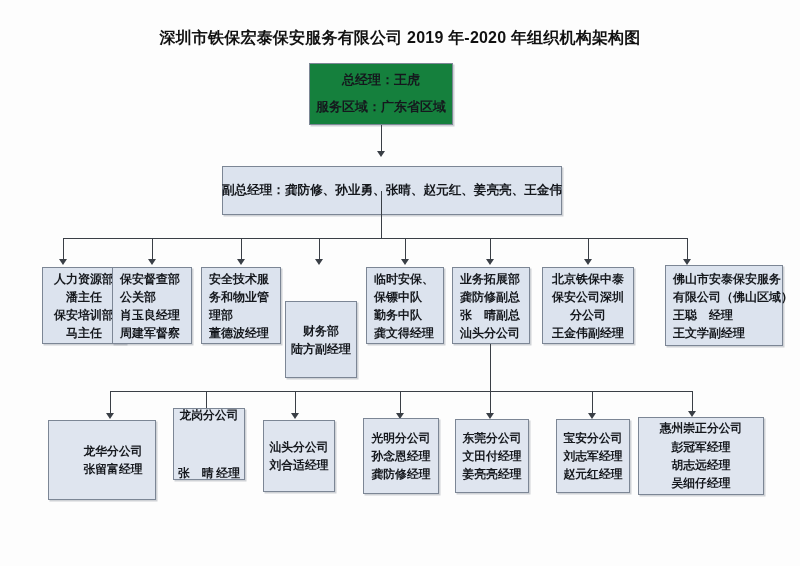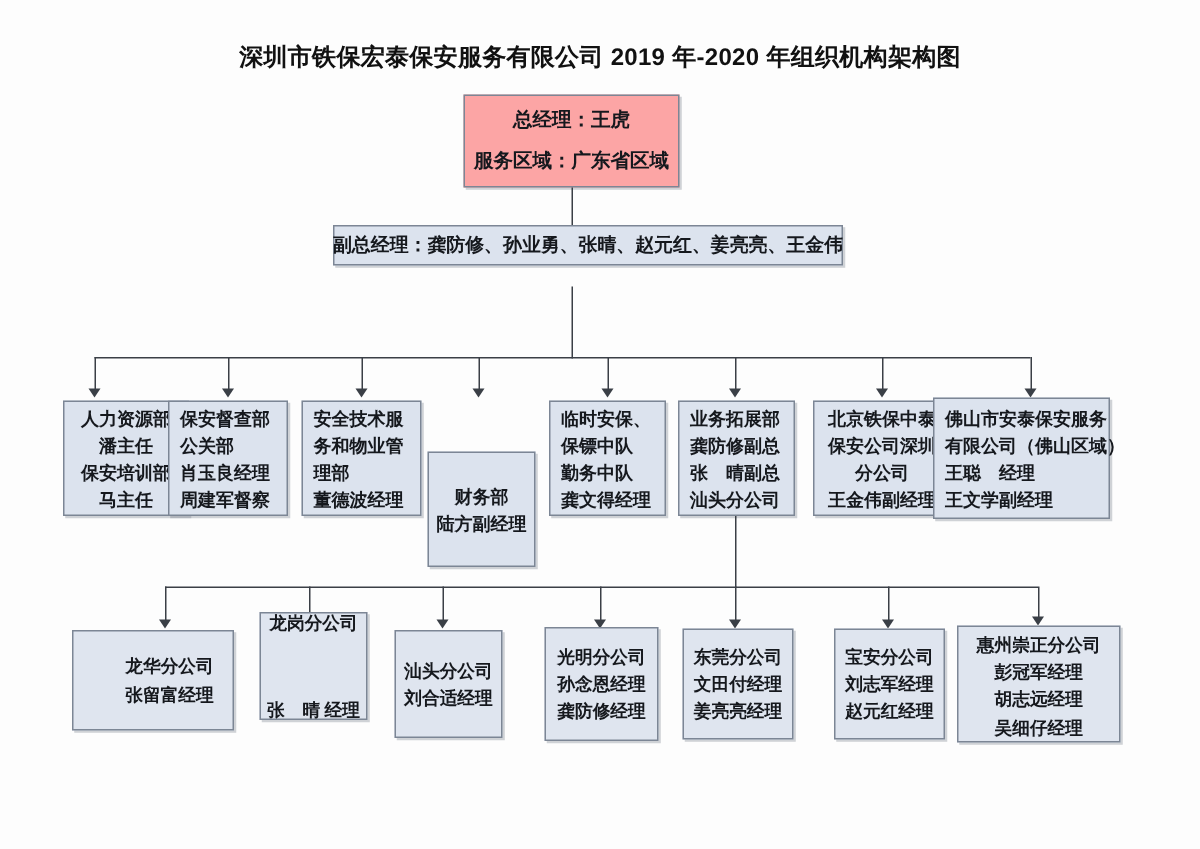--- a/index.html
+++ b/index.html
@@ -42,21 +42,21 @@
   .node .line {
     display: block;
     white-space: pre;
   }
   .node.center { align-items: center; text-align: center; }
   .node.left   { align-items: flex-start; text-align: left; padding-left: 7px; }
   .node.tier1 {
     font-family: "Liberation Sans", "DejaVu Sans", sans-serif;
     font-weight: bold;
     font-size: 13px;
-    background: #fca5a5;
+    background: #15803d;
     line-height: 2.05;
   }
   .node.tier2 {
     font-family: "Liberation Sans", "DejaVu Sans", sans-serif;
     font-weight: bold;
     font-size: 12.6px;
   }
   .node.dept {
     font-size: 12px;
     font-weight: bold;
@@ -91,21 +91,21 @@
   <div id="chart-title">深圳市铁保宏泰保安服务有限公司 2019 年-2020 年组织机构架构图</div>
 
   <div class="node tier1 center" style="left:309px; top:63px; width:144px; height:62px;">
     <span class="line">总经理：王虎</span>
     <span class="line">服务区域：广东省区域</span>
   </div>
 
   <div class="conn v" style="left:381px; top:125px; height:28px;"></div>
   <div class="arrow" style="left:377px; top:151px;"></div>
 
-  <div class="node tier2 center" style="left:222px; top:150px; width:340px; height:27px;align-items:center;">
+  <div class="node tier2 center" style="left:222px; top:166px; width:340px; height:49px;align-items:center;">
     <span class="line">副总经理：龚防修、孙业勇、张晴、赵元红、姜亮亮、王金伟</span>
   </div>
 
   <div class="conn v" style="left:381px; top:191px; height:48px;"></div>
   <div class="conn h" style="left:63px; top:238px; width:624px;"></div>
 
   <div class="conn v" style="left:63px;  top:238px; height:23px;"></div>
   <div class="arrow" style="left:59px;  top:259px;"></div>
   <div class="conn v" style="left:152px; top:238px; height:23px;"></div>
   <div class="arrow" style="left:148px; top:259px;"></div>
@@ -162,21 +162,21 @@
     <span class="line">汕头分公司</span>
   </div>
 
   <div class="node dept center" style="left:542px; top:267px; width:92px; height:77px;">
     <span class="line">北京铁保中泰</span>
     <span class="line">保安公司深圳</span>
     <span class="line">分公司</span>
     <span class="line">王金伟副经理</span>
   </div>
 
-  <div class="node dept left" style="left:622px; top:265px; width:118px; height:81px;">
+  <div class="node dept left" style="left:665px; top:265px; width:118px; height:81px;">
     <span class="line">佛山市安泰保安服务</span>
     <span class="line">有限公司（佛山区域）</span>
     <span class="line">王聪　经理</span>
     <span class="line">王文学副经理</span>
   </div>
 
   <div class="conn v" style="left:490px; top:344px; height:48px;"></div>
   <div class="conn h" style="left:110px; top:391px; width:582px;"></div>
 
   <div class="conn v" style="left:110px; top:391px; height:24px;"></div>
@@ -187,21 +187,21 @@
   <div class="arrow" style="left:291px; top:413px;"></div>
   <div class="conn v" style="left:400px; top:391px; height:24px;"></div>
   <div class="arrow" style="left:396px; top:413px;"></div>
   <div class="conn v" style="left:490px; top:391px; height:24px;"></div>
   <div class="arrow" style="left:486px; top:413px;"></div>
   <div class="conn v" style="left:592px; top:391px; height:24px;"></div>
   <div class="arrow" style="left:588px; top:413px;"></div>
   <div class="conn v" style="left:692px; top:391px; height:22px;"></div>
   <div class="arrow" style="left:688px; top:411px;"></div>
 
-  <div class="node branch center" style="left:48px; top:420px; width:108px; height:67px;padding-left:22px;">
+  <div class="node branch center" style="left:48px; top:420px; width:108px; height:80px;padding-left:22px;">
     <span class="line">龙华分公司</span>
     <span class="line">张留富经理</span>
   </div>
 
   <div class="node branch center" style="left:173px; top:408px; width:72px; height:72px;gap:40px;">
     <span class="line">龙岗分公司</span>
     <span class="line">张　晴 经理</span>
   </div>
 
   <div class="node branch center" style="left:363px; top:418px; width:76px; height:76px;">
@@ -220,20 +220,20 @@
     <span class="line">文田付经理</span>
     <span class="line">姜亮亮经理</span>
   </div>
 
   <div class="node branch center" style="left:556px; top:419px; width:74px; height:74px;">
     <span class="line">宝安分公司</span>
     <span class="line">刘志军经理</span>
     <span class="line">赵元红经理</span>
   </div>
 
-  <div class="node branch center" style="left:638px; top:417px; width:109px; height:78px;justify-content:flex-end;">
+  <div class="node branch center" style="left:638px; top:417px; width:126px; height:78px;">
     <span class="line">惠州崇正分公司</span>
     <span class="line">彭冠军经理</span>
     <span class="line">胡志远经理</span>
     <span class="line">吴细仔经理</span>
   </div>
 
 </div>
 
 </body></html>

